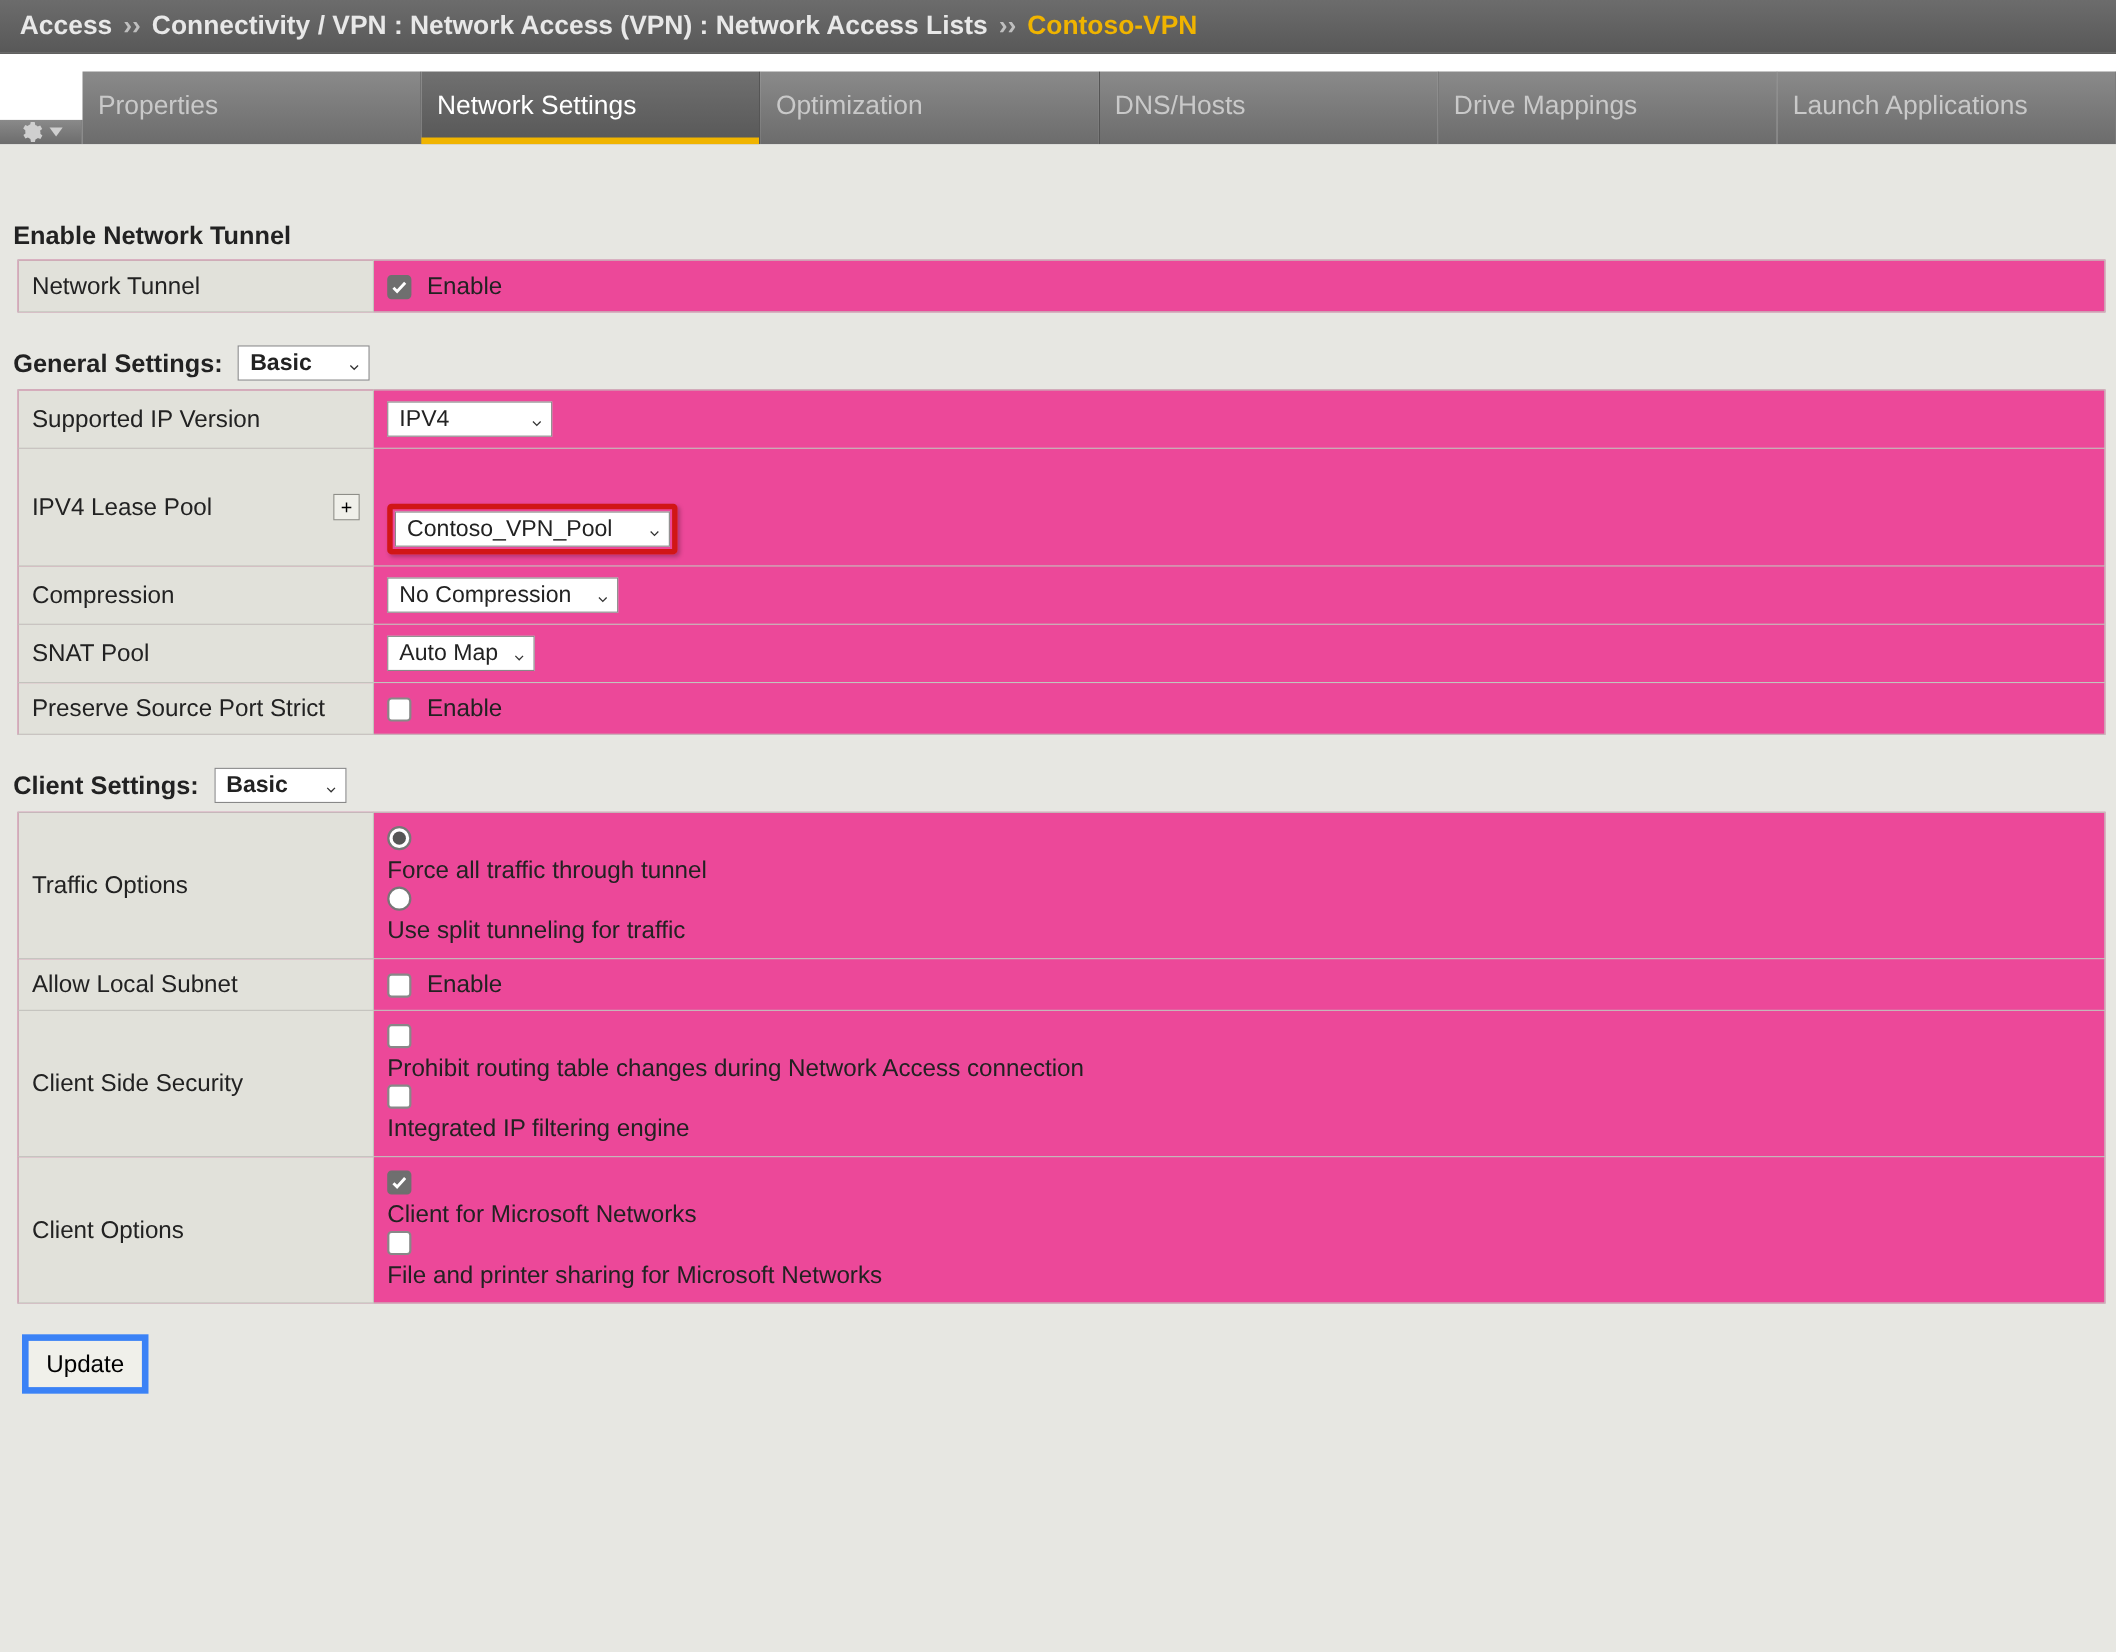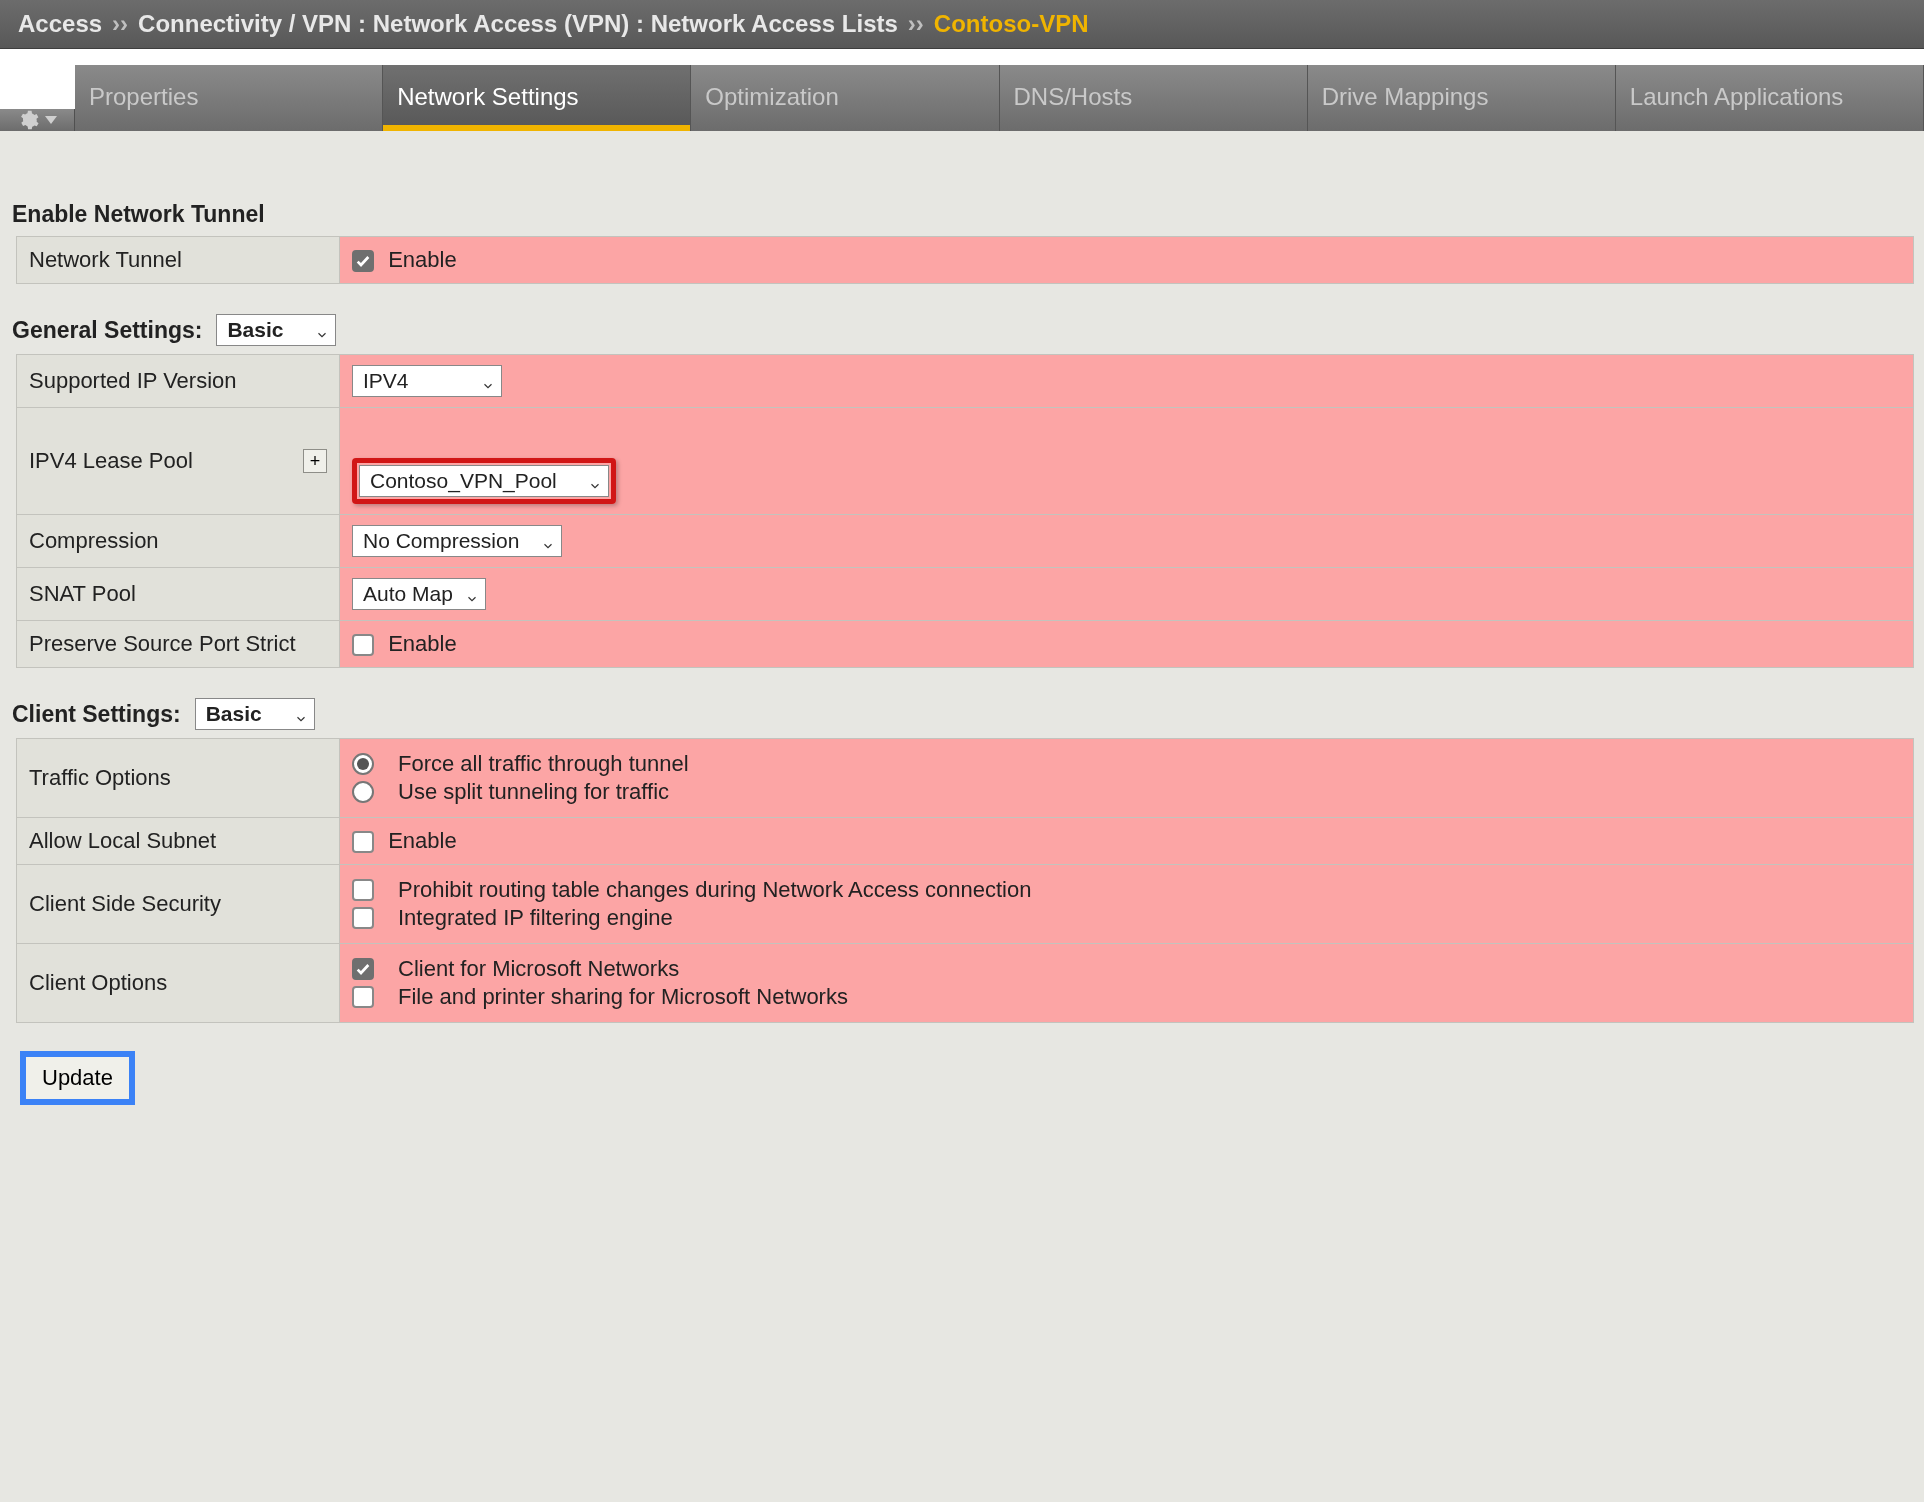--- a/index.html
+++ b/index.html
@@ -80,21 +80,21 @@
     display: flex;
     align-items: center;
     gap: 14px;
   }
   .section-title.first { padding-top: 40px; }
   
   table.form {
     width: calc(100% - 6px);
     border-collapse: collapse;
     margin-left: 6px;
-    background: #fca5a5;
+    background: #ec4899;
     border: 1px solid #9d9d98;
   }
   table.form td {
     border: 1px solid #c3c3bd;
     padding: 10px 12px;
     vertical-align: middle;
     font-size: 22px;
   }
   table.form td.label {
     width: 323px;
@@ -135,21 +135,21 @@
     border-top: 9px solid #333;
   }
   .caret.outline {
     border: none;
     width: 14px; height: 14px;
     display: inline-block;
   }
   .caret.outline svg { stroke: #333; fill: none; stroke-width: 2; }
   .highlight-red { border: 5px solid #d11616; border-radius: 4px; padding: 2px; box-shadow: 2px 2px 4px rgba(0,0,0,.25); display: inline-block; margin-top: 40px; }
   .highlight-red .sel { border: 1px solid #888; min-width: 250px; }
-  .row-line { display: flex; align-items: center; gap: 16px; margin: 2px 0; }
+  .row-line { display: flex; align-items: flex-start; gap: 5px; margin: 2px 0; flex-direction: column; }
   .btn {
     border: 6px solid #3b82f6;
     background: #f0f0ea;
     padding: 8px 16px;
     font-size: 22px;
     cursor: pointer;
     margin: 28px 0 0 10px;
   }
 </style>
 </head>

